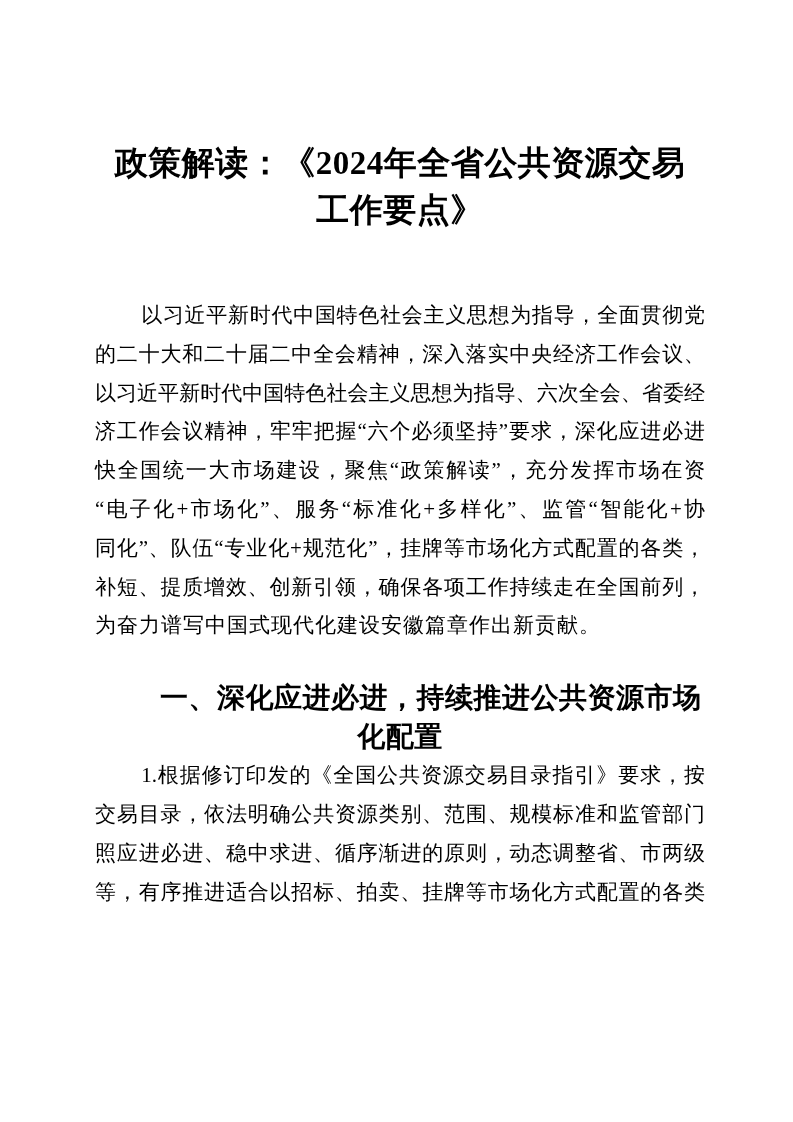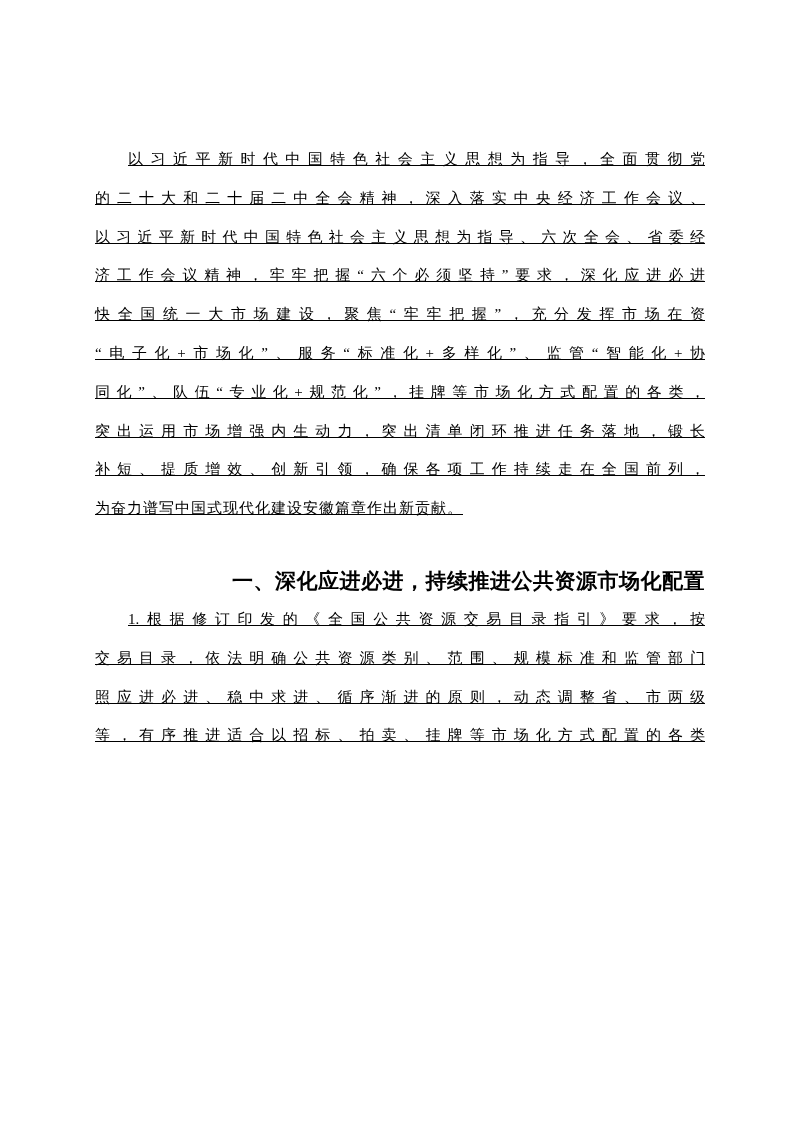--- a/index.html
+++ b/index.html
@@ -24,58 +24,60 @@
     font-size: 33px;
     font-weight: bold;
     line-height: 47px;
     text-align: center;
     letter-spacing: 0.5px;
     font-family: "Liberation Serif", serif;
   }
   .title-line { display: block; }
   .para { margin: 0; }
   .line {
-    font-size: 15px;
+    font-size: 21px;
     line-height: 38.8px;
     text-align: justify;
     text-align-last: justify;
     text-justify: inter-character;
-    text-decoration: underline;
   }
   .line.last {
     text-align-last: left;
     letter-spacing: 1px;
   }
   .indent { text-indent: 2.2em; }
   .section-heading {
     margin: 33px 0 0 0;
-    font-size: 21px;
+    font-size: 28px;
     font-weight: bold;
     line-height: 39px;
     text-indent: 2.2em;
     letter-spacing: 0.5px;
-    text-align: right;
+    text-align: center;
     font-family: "Liberation Sans", sans-serif;
   }
 </style>
 </head>
 <body>
 
 <div class="page">
 
+  <h1 class="doc-title">
+    <span class="title-line">政策解读：《2024年全省公共资源交易</span>
+    <span class="title-line">工作要点》</span>
+  </h1>
 
   <div class="para">
     <div class="line indent">以习近平新时代中国特色社会主义思想为指导，全面贯彻党</div>
     <div class="line">的二十大和二十届二中全会精神，深入落实中央经济工作会议、</div>
     <div class="line">以习近平新时代中国特色社会主义思想为指导、六次全会、省委经</div>
     <div class="line">济工作会议精神，牢牢把握“六个必须坚持”要求，深化应进必进</div>
-    <div class="line">快全国统一大市场建设，聚焦“牢牢把握”，充分发挥市场在资</div>
+    <div class="line">快全国统一大市场建设，聚焦“政策解读”，充分发挥市场在资</div>
     <div class="line">“电子化+市场化”、服务“标准化+多样化”、监管“智能化+协</div>
     <div class="line">同化”、队伍“专业化+规范化”，挂牌等市场化方式配置的各类，</div>
-    <div class="line">突出运用市场增强内生动力，突出清单闭环推进任务落地，锻长</div>
     <div class="line">补短、提质增效、创新引领，确保各项工作持续走在全国前列，</div>
     <div class="line last">为奋力谱写中国式现代化建设安徽篇章作出新贡献。</div>
   </div>
 
   <h2 class="section-heading">一、深化应进必进，持续推进公共资源市场化配置</h2>
 
   <div class="para">
     <div class="line indent">1.根据修订印发的《全国公共资源交易目录指引》要求，按</div>
     <div class="line">交易目录，依法明确公共资源类别、范围、规模标准和监管部门</div>
     <div class="line">照应进必进、稳中求进、循序渐进的原则，动态调整省、市两级</div>

